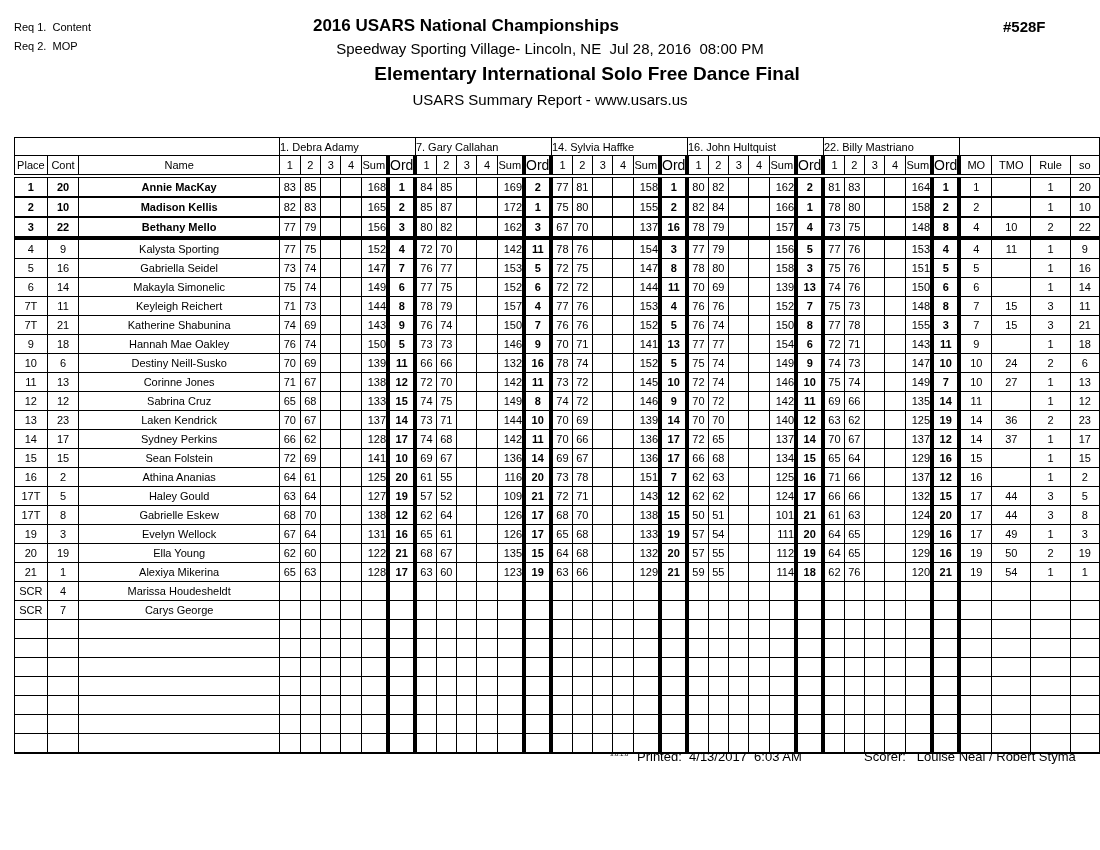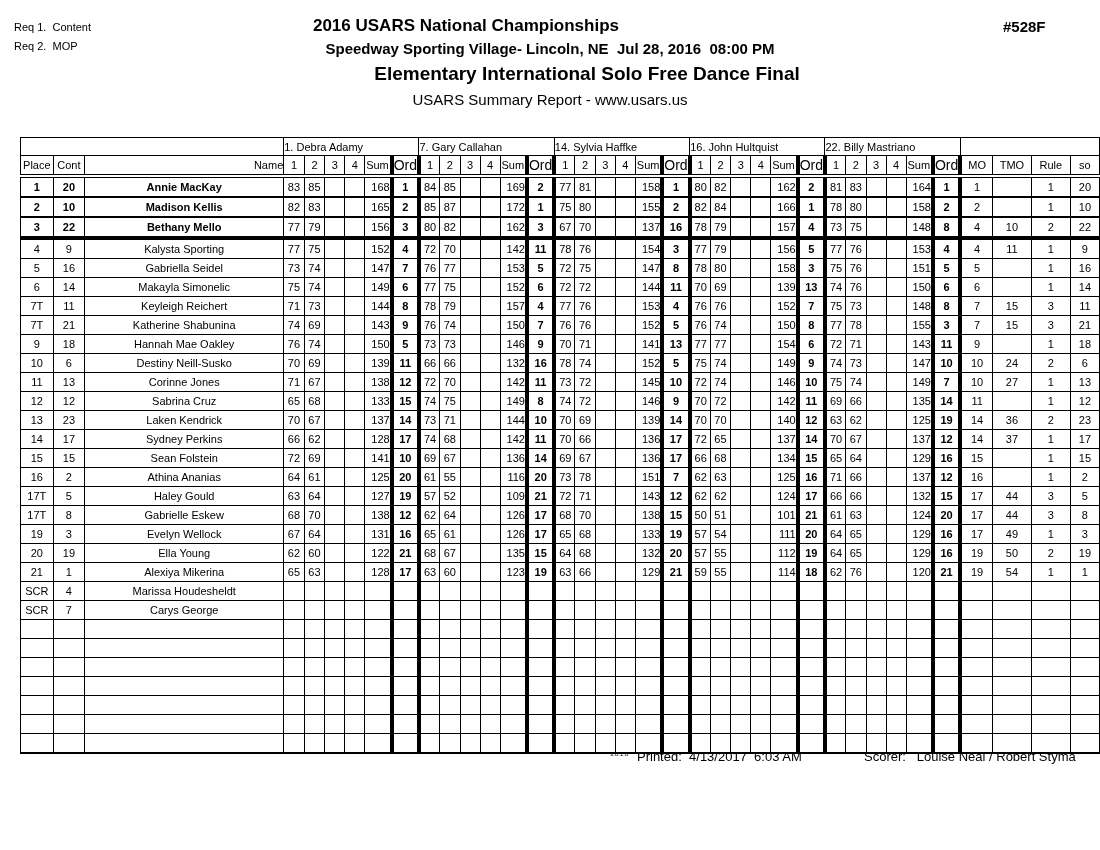--- a/index.html
+++ b/index.html
@@ -3,38 +3,38 @@
 <meta charset="utf-8">
 <style>
   html,body{margin:0;padding:0;}
   body{
     width:1100px;height:850px;background:#ffffff;position:relative;
     font-family:"Liberation Sans", sans-serif;color:#000;
   }
   .abs{position:absolute;}
   .req-block{left:14px;top:18px;font-size:11px;line-height:19px;white-space:pre;}
   .title{top:16px;font-size:17px;font-weight:bold;width:932px;text-align:center;}
-  .subtitle{top:40px;font-size:15px;width:1100px;text-align:center;white-space:pre;font-weight:bold;}
+  .subtitle{top:40px;font-size:15px;width:1100px;text-align:center;white-space:pre;}
   .event-title{top:63px;font-size:19px;font-weight:bold;width:1100px;text-align:center;padding-left:37px;}
   .report-title{top:91px;font-size:15px;width:1100px;text-align:center;}
   .event-number{left:1003px;top:18px;font-size:15px;font-weight:bold;}
 
   table.results{
     border-collapse:collapse;table-layout:fixed;
-    position:absolute;left:20px;top:137px;
+    position:absolute;left:14px;top:137px;
   }
   table.results th, table.results td{
     border:1px solid #000;padding:0;font-size:11px;line-height:12px;
     overflow:hidden;white-space:nowrap;height:18px;
   }
   tr.judge-row th{height:17px;}
   th.blank{border:none;background:#fff;}
   th.judge-box{font-weight:normal;text-align:left;padding-left:5px;font-size:11px;}
   tr.col-head th{font-weight:normal;border-bottom:4px double #000;}
-  th.name-h{text-align:right;padding-left:5px;}
+  th.name-h{text-align:center;padding-left:5px;}
   td.place,td.cont{text-align:center;}
   td.name{text-align:center;padding-left:5px;}
   td.score{text-align:center;}
   td.sum{text-align:right;padding-right:3px;}
   .ordb{border-left:4px solid #000 !important;border-right:4px solid #000 !important;}
   td.ord{font-weight:bold;text-align:center;}
   td.mo,td.tmo,td.rule,td.so{text-align:center;}
   tr.bold td.place,tr.bold td.cont,tr.bold td.name{font-weight:bold;}
   tr.sep2 td{border-bottom-width:2px;}
   tr.sep4 td{border-bottom-width:4px;}

